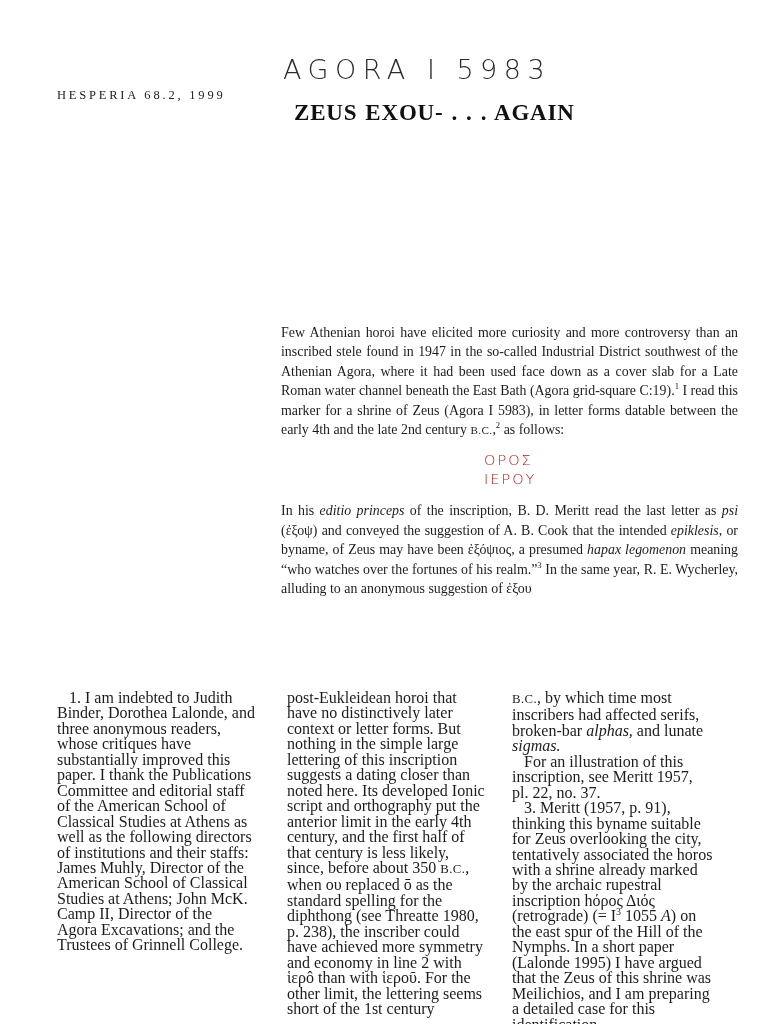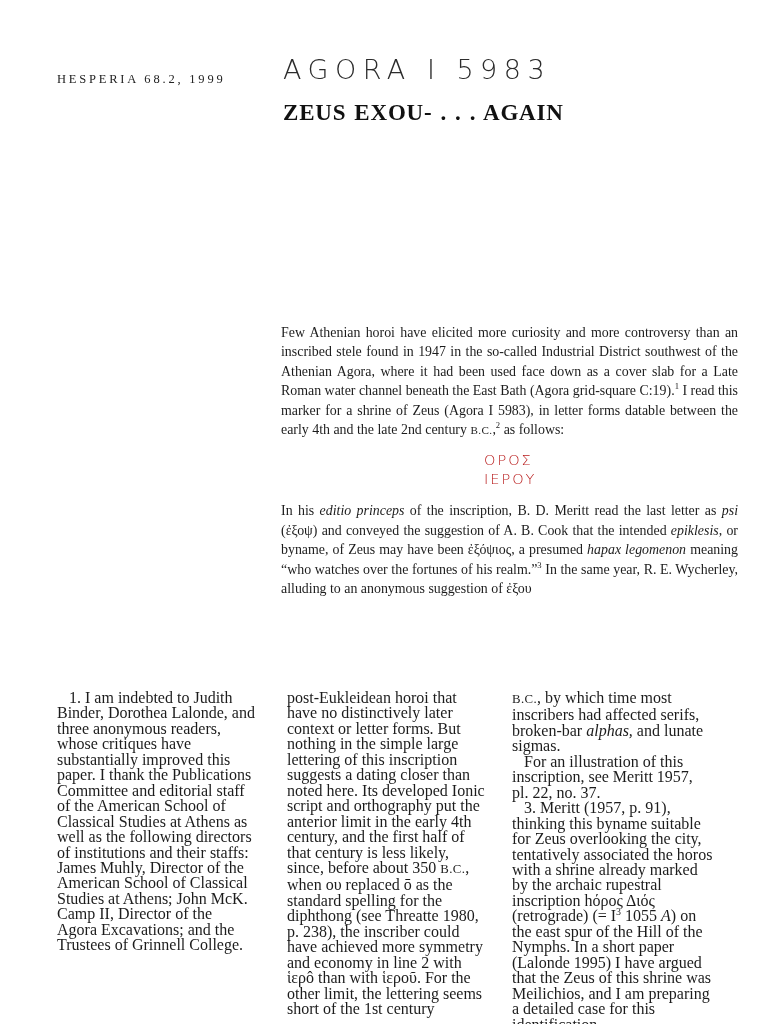--- a/index.html
+++ b/index.html
@@ -5,32 +5,32 @@
   html, body { margin:0; padding:0; background:#ffffff; }
   .page {
     position:relative;
     width:772px; height:1024px;
     background:#ffffff;
     color:#1c1c1c;
     font-family:"Liberation Serif","DejaVu Serif",serif;
     overflow:hidden;
   }
   .journal-header {
-    position:absolute; left:57px; top:72px;
+    position:absolute; left:57px; top:88px;
     font-size:12.5px; letter-spacing:2.8px;
     color:#222;
   }
   .title {
     position:absolute; left:283px; top:54px; margin:0;
     font-family:"DejaVu Sans","Liberation Sans",sans-serif;
     font-weight:300; font-size:27px; letter-spacing:6.5px;
     color:#2c2c2c;
   }
   .subtitle {
-    position:absolute; left:283px; top:100px; margin:0;
+    position:absolute; left:294px; top:100px; margin:0;
     font-size:23px; font-weight:bold; letter-spacing:0.8px; word-spacing:1.5px;
     color:#111;
   }
   .body-col {
     position:absolute; left:281px; top:323px; width:457px;
     font-size:13.9px; line-height:19.4px;
     text-align:justify;
   }
   .body-col p { margin:0; }
   .inscription {
@@ -78,18 +78,18 @@
 
   <div class="footnote-col" id="fn-col1">
     <p class="indent"><span>1. I am indebted to Judith Binder, Dorothea Lalonde, and three anonymous readers, whose critiques have substantially improved this paper. I thank the Publications Committee and editorial staff of the American School of Classical Studies at Athens as well as the following directors of institutions and their staffs: James Muhly, Director of the American School of Classical Studies at Athens; John McK. Camp II, Director of the Agora Excavations; and the Trustees of Grinnell College.</span></p>
   </div>
 
   <div class="footnote-col" id="fn-col2">
     <p><span>post-Eukleidean horoi that have no distinctively later context or letter forms. But nothing in the simple large lettering of this inscription suggests a dating closer than noted here. Its developed Ionic script and orthography put the anterior limit in the early 4th century, and the first half of that century is less likely, since, before about 350 </span><span class="sc">B.C.</span><span>, when ου replaced ō as the standard spelling for the diphthong (see Threatte 1980, p. 238), the inscriber could have achieved more symmetry and economy in line 2 with ἱερô than with ἱεροῦ. For the other limit, the lettering seems short of the 1st century</span></p>
   </div>
 
   <div class="footnote-col" id="fn-col3">
-    <p><span class="sc">B.C.</span><span>, by which time most inscribers had affected serifs, broken-bar </span><span style="font-style: italic;">alphas,</span><span> and lunate </span><span style=" margin-top: 32px;">sigmas.</span></p>
+    <p><span class="sc">B.C.</span><span>, by which time most inscribers had affected serifs, broken-bar </span><span style="font-style: italic;">alphas,</span><span> and lunate </span><span style="font-style: italic; margin-top: 32px;">sigmas.</span></p>
     <p class="indent"><span>For an illustration of this inscription, see Meritt 1957, pl. 22, no. 37.</span></p>
     <p class="indent"><span>3. Meritt (1957, p. 91), thinking this byname suitable for Zeus overlooking the city, tentatively associated the horos with a shrine already marked by the archaic rupestral inscription hόρος Διός (retrograde) (= I</span><sup>3</sup><span> 1055 </span><span style="font-style: italic;">A</span><span>) on the east spur of the Hill of the Nymphs. In a short paper (Lalonde 1995) I have argued that the Zeus of this shrine was Meilichios, and I am preparing a detailed case for this identification.</span></p>
   </div>
 
 </div>
 
 </body></html>

